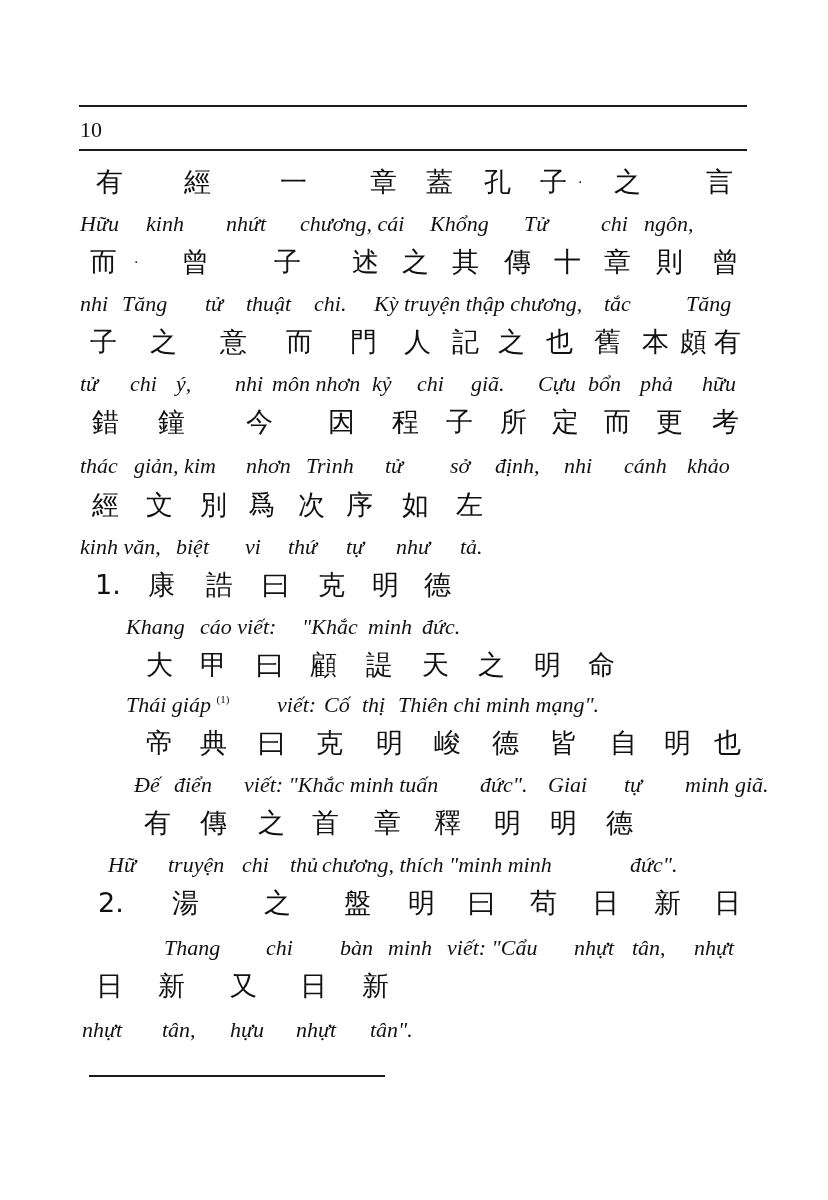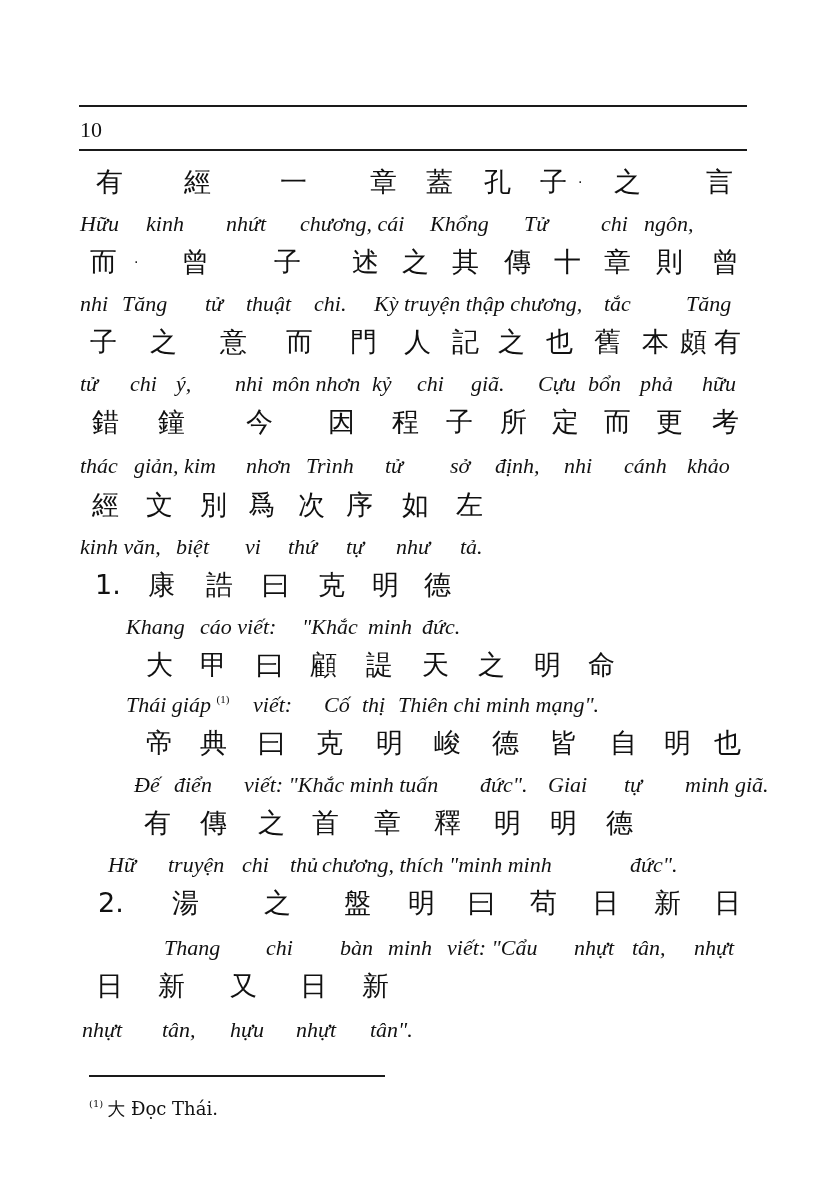--- a/index.html
+++ b/index.html
@@ -193,21 +193,21 @@
     <span class="tok" style="left:256px">曰</span>
     <span class="tok" style="left:310px">顧</span>
     <span class="tok" style="left:366px">諟</span>
     <span class="tok" style="left:422px">天</span>
     <span class="tok" style="left:478px">之</span>
     <span class="tok" style="left:534px">明</span>
     <span class="tok" style="left:588px">命</span>
   </div>
   <div class="line viet" style="top:691px;">
     <span class="tok" style="left:126px"><span>Thái giáp</span> <sup class="fn">(1)</sup></span>
-    <span class="tok" style="left:253px">viết:</span>
+    <span class="tok" style="left:277px">viết:</span>
     <span class="tok" style="left:324px">Cố</span>
     <span class="tok" style="left:362px">thị</span>
     <span class="tok" style="left:398px">Thiên chi minh mạng".</span>
   </div>
   <div class="line han" style="top:726px;">
     <span class="tok" style="left:146px">帝</span>
     <span class="tok" style="left:200px">典</span>
     <span class="tok" style="left:258px">曰</span>
     <span class="tok" style="left:316px">克</span>
     <span class="tok" style="left:376px">明</span>
@@ -279,17 +279,14 @@
   </div>
   <div class="line viet" style="top:1016px;">
     <span class="tok" style="left:82px">nhựt</span>
     <span class="tok" style="left:162px">tân,</span>
     <span class="tok" style="left:230px">hựu</span>
     <span class="tok" style="left:296px">nhựt</span>
     <span class="tok" style="left:370px">tân".</span>
   </div>
 
   <div class="footnote-rule"></div>
-  <div class="footnote">
-    <span class="mark">(1)</span><span>大 Đọc Thái.</span>
-  </div>
 
 </div>
 
 </body></html>

